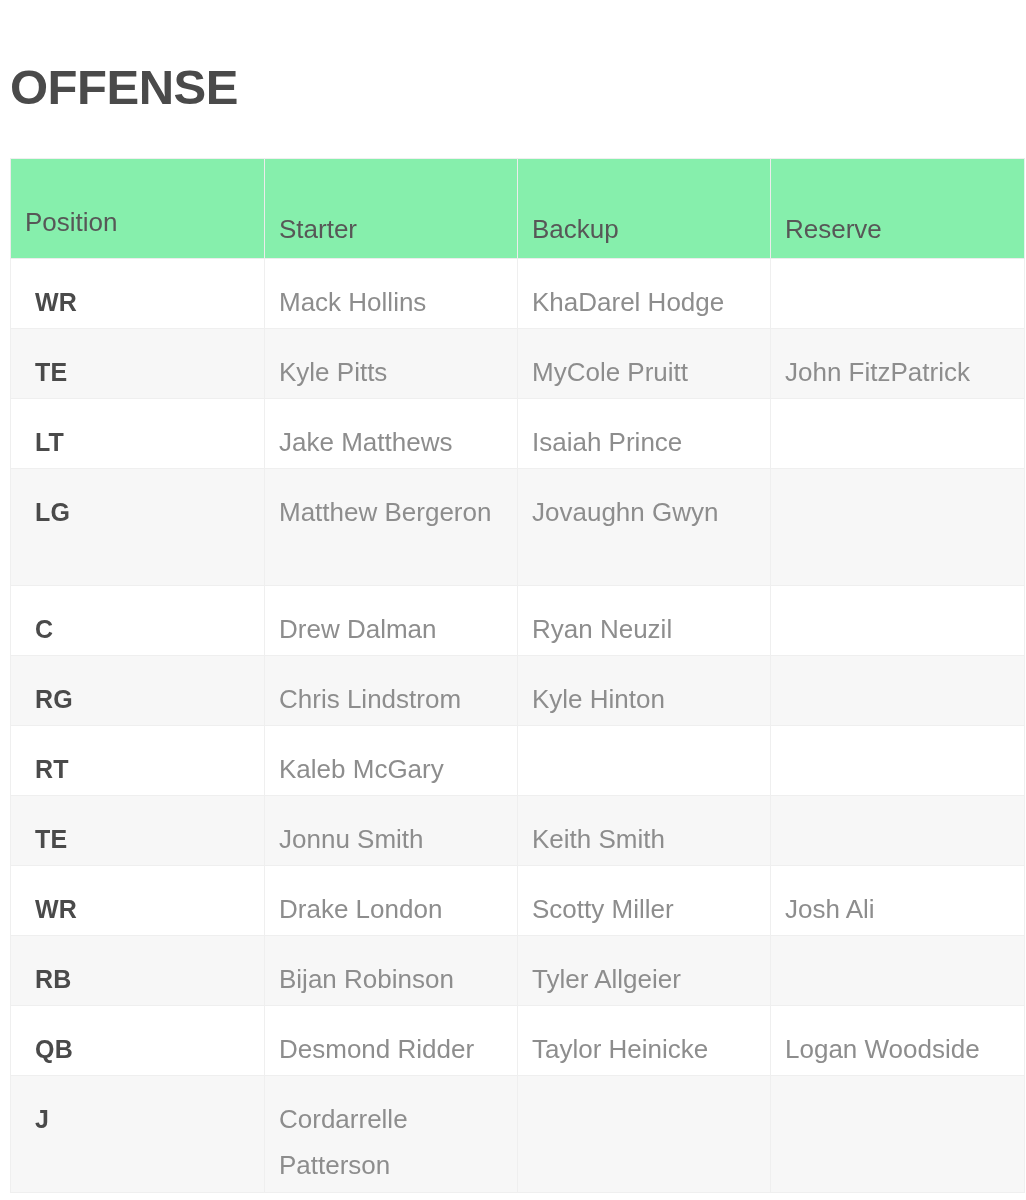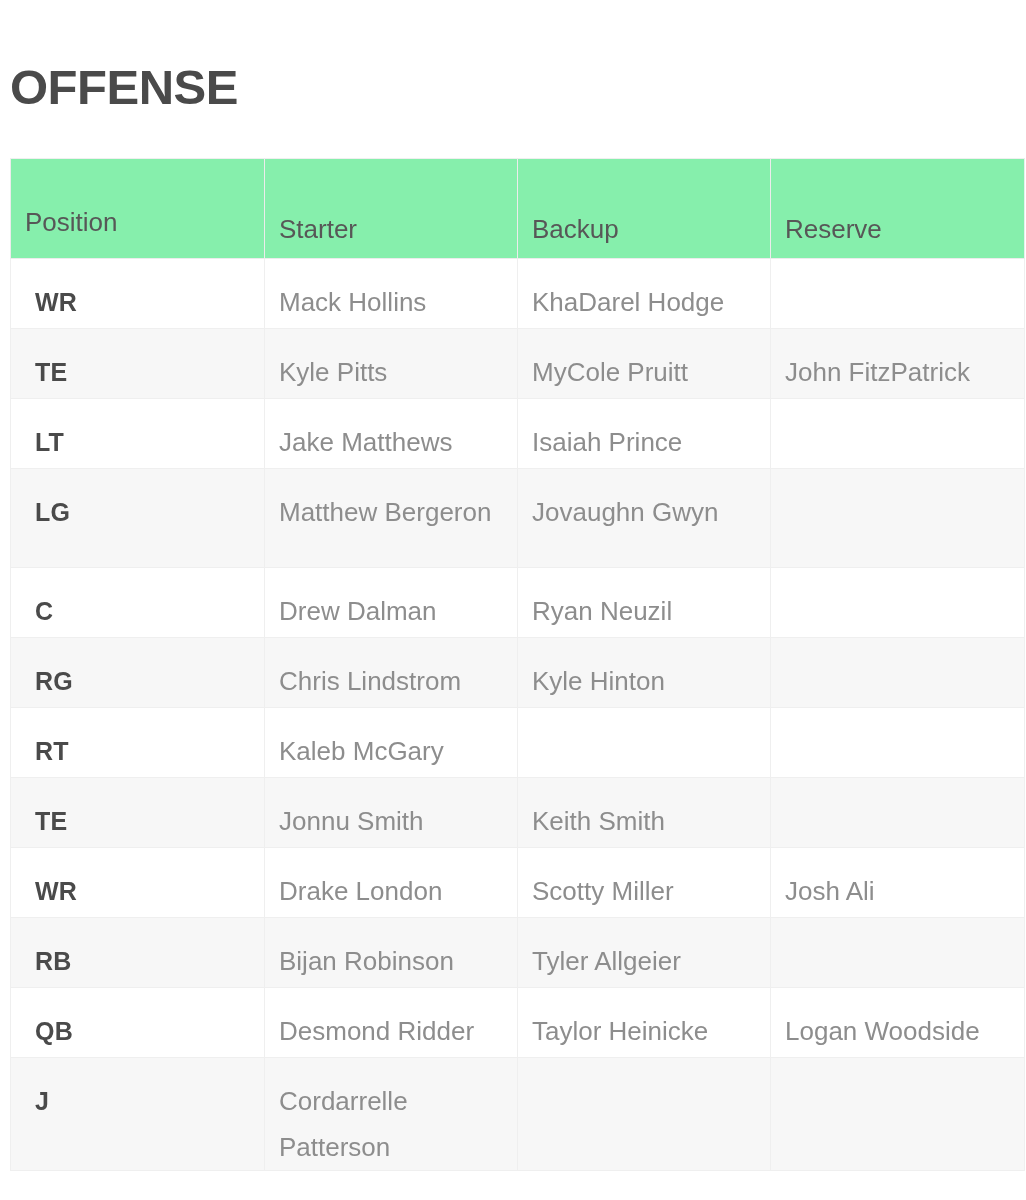--- a/index.html
+++ b/index.html
@@ -72,21 +72,21 @@
     color: #575757;
     white-space: nowrap;
   }
 
   thead th.position-header {
     padding-bottom: 21px;
   }
 
   
   tbody tr { height: 70px; }
-  tbody tr.tall-row { height: 99px; }
+  tbody tr.tall-row { height: 117px; }
 
   tbody td {
     border: 1px solid #efefef;
     vertical-align: top;
     text-align: left;
     padding: 20px 12px 0 14px;
     font-size: 26px;
     line-height: 46px;
     color: #8d8d8d;
     font-weight: normal;

